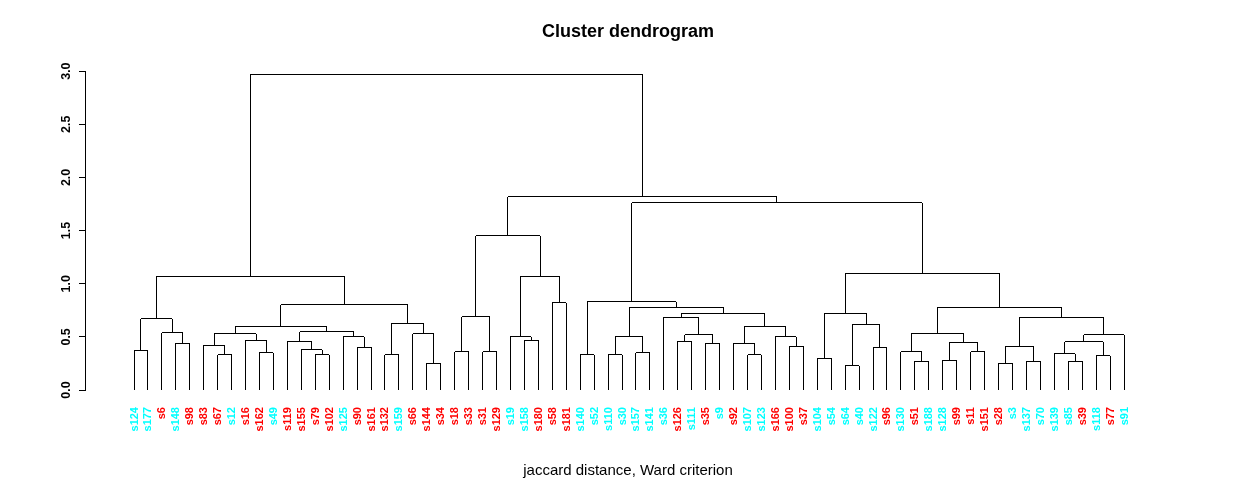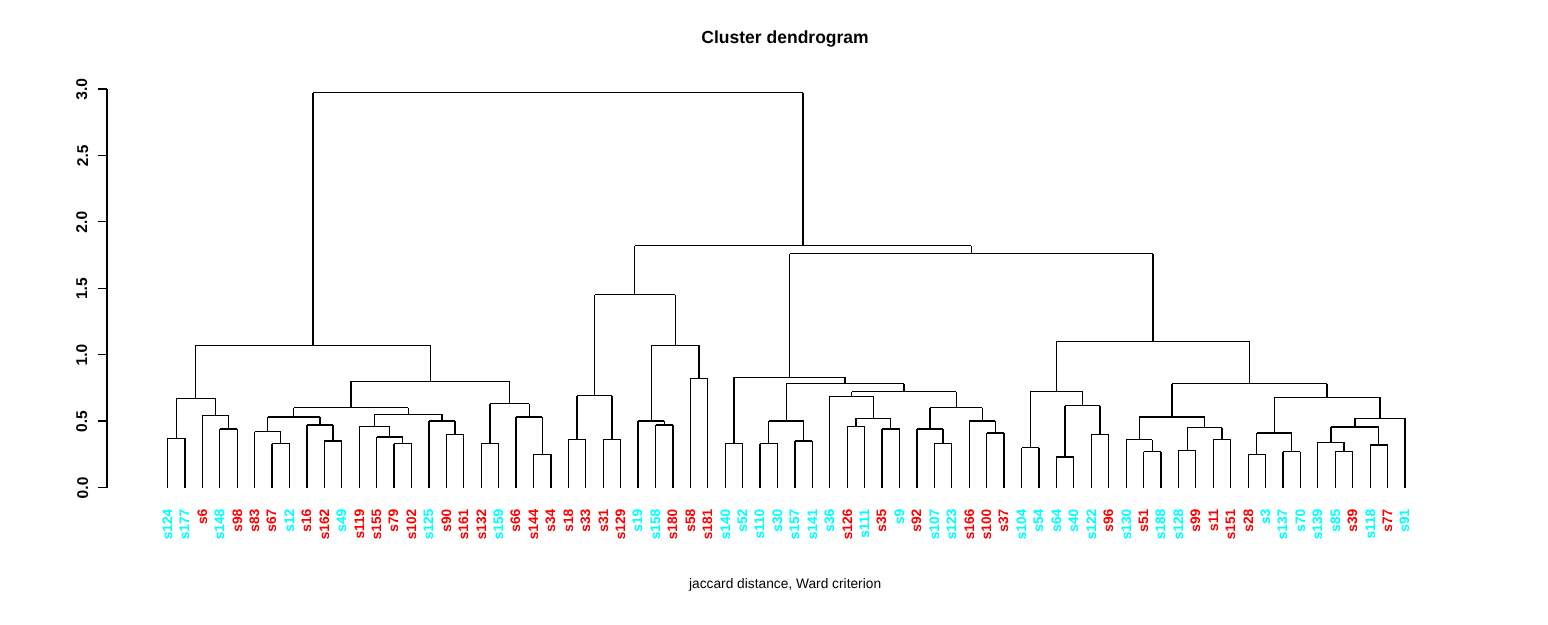--- a/index.html
+++ b/index.html
@@ -1,21 +1,21 @@
 <!DOCTYPE html>
 <html><head>
 <meta charset="utf-8">
 <style>
   html,body{margin:0;padding:0;background:#ffffff;}
   #stage{position:relative;width:1238px;height:500px;background:#ffffff;overflow:hidden;
          font-family:"Liberation Sans", sans-serif;}
   #plot-title{position:absolute;top:21px;left:18px;width:1220px;text-align:center;
-              font-size:14px;font-weight:bold;color:#000;}
+              font-size:18px;font-weight:bold;color:#000;}
   #plot-caption{position:absolute;top:461px;left:18px;width:1220px;text-align:center;
-              font-size:11px;color:#000;}
+              font-size:15px;color:#000;}
   svg{position:absolute;top:0;left:0;}
 </style>
 </head>
 <body>
 
 <div id="stage">
   <div id="plot-title">Cluster dendrogram</div>
   <svg id="plot" width="1238" height="500">
       <g stroke="#000000" stroke-width="1" shape-rendering="crispEdges">
         <line x1="85.5" y1="390" x2="85.5" y2="71.10000000000002"></line>

